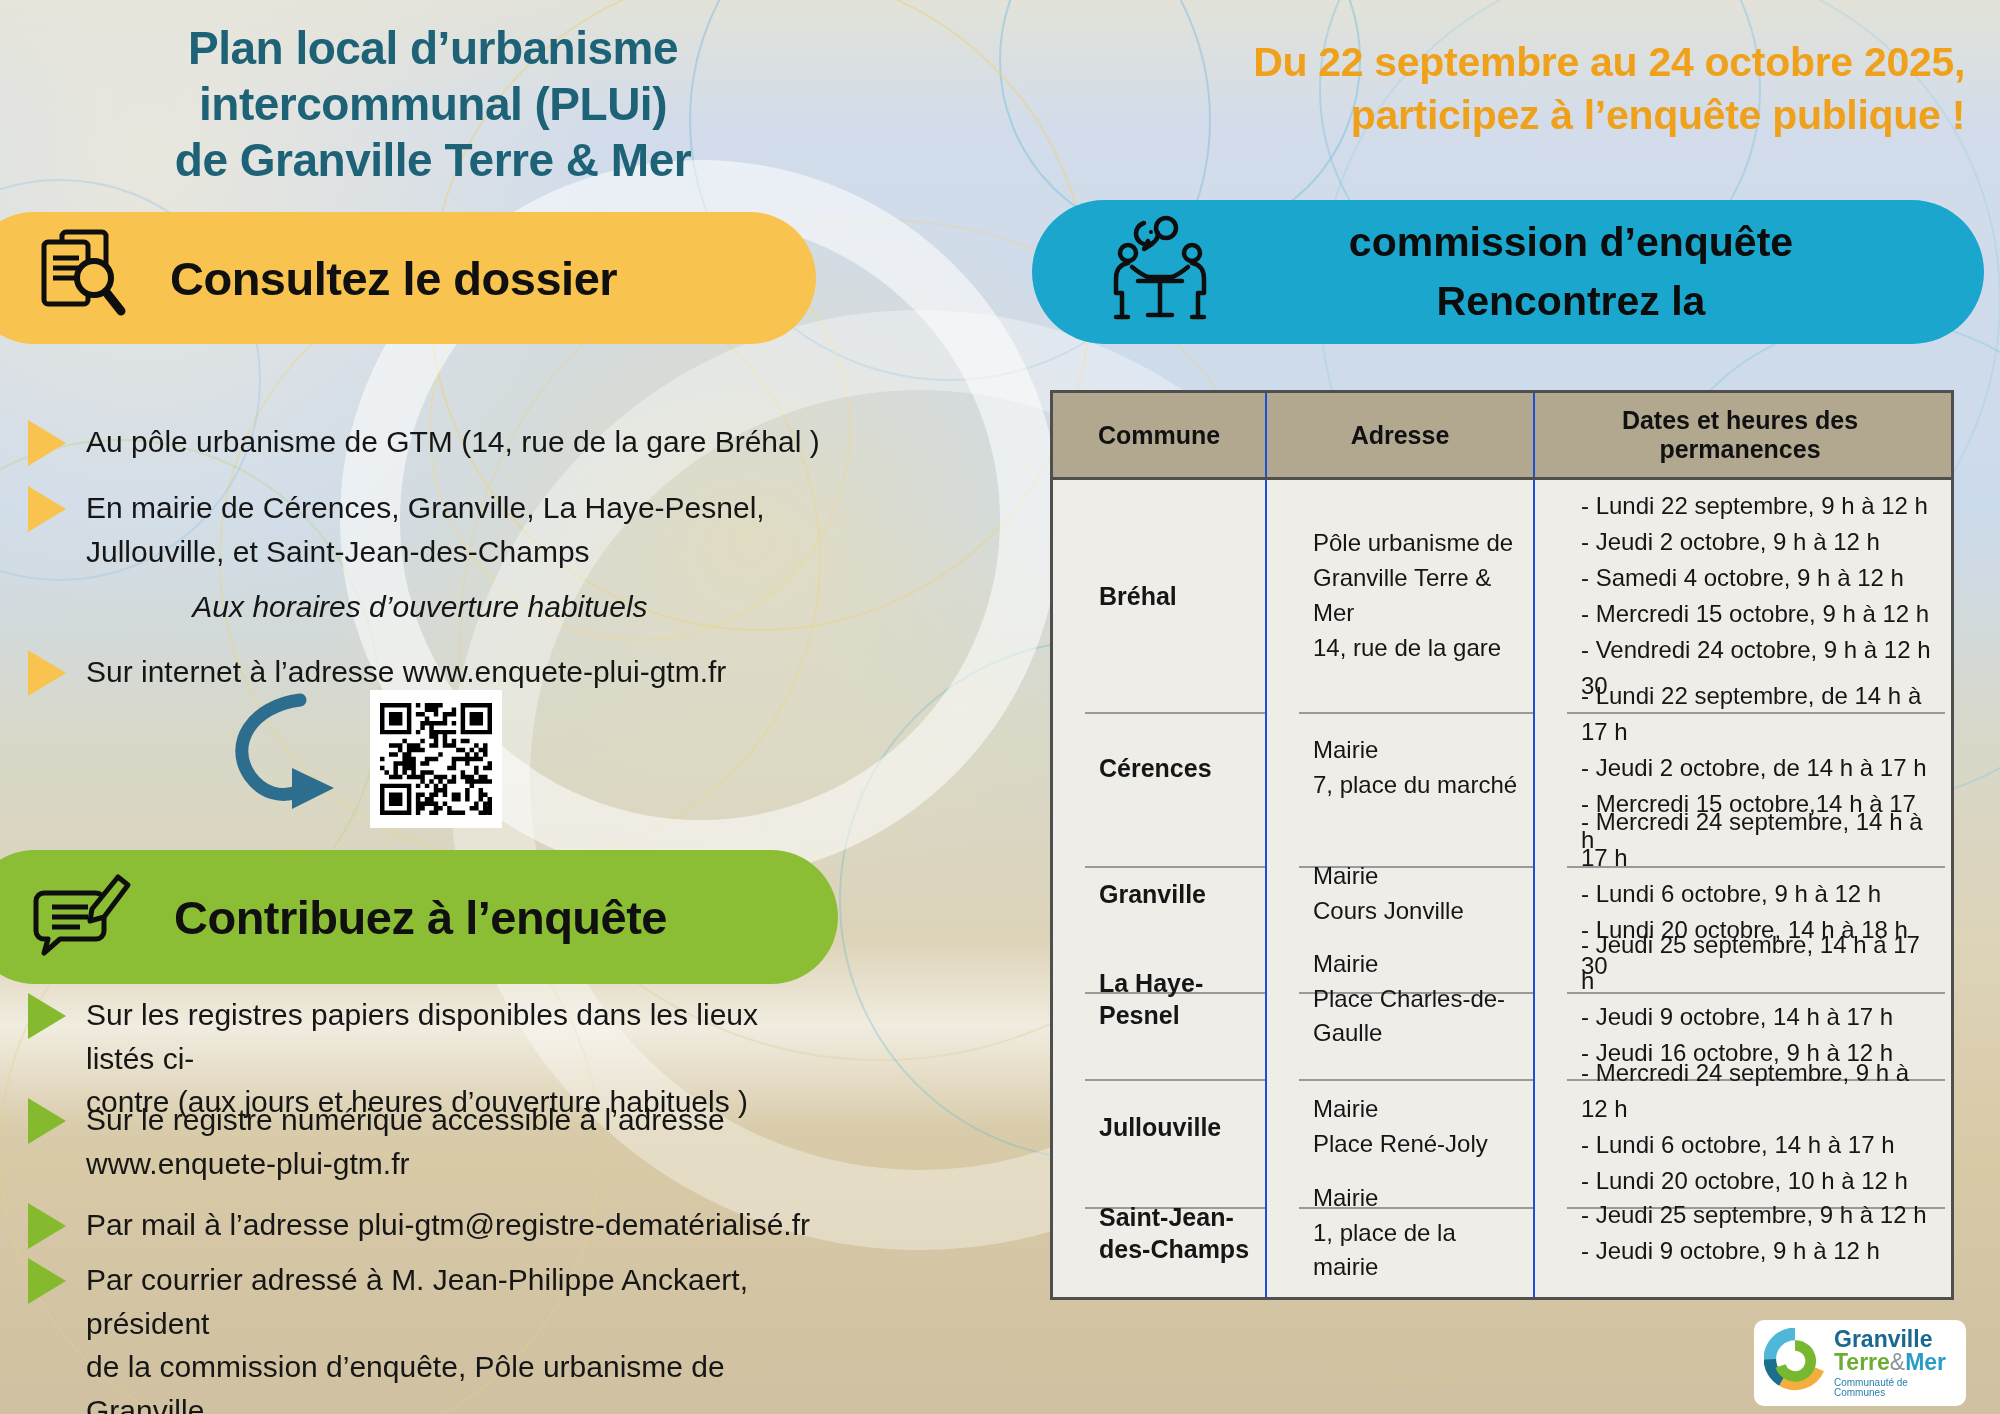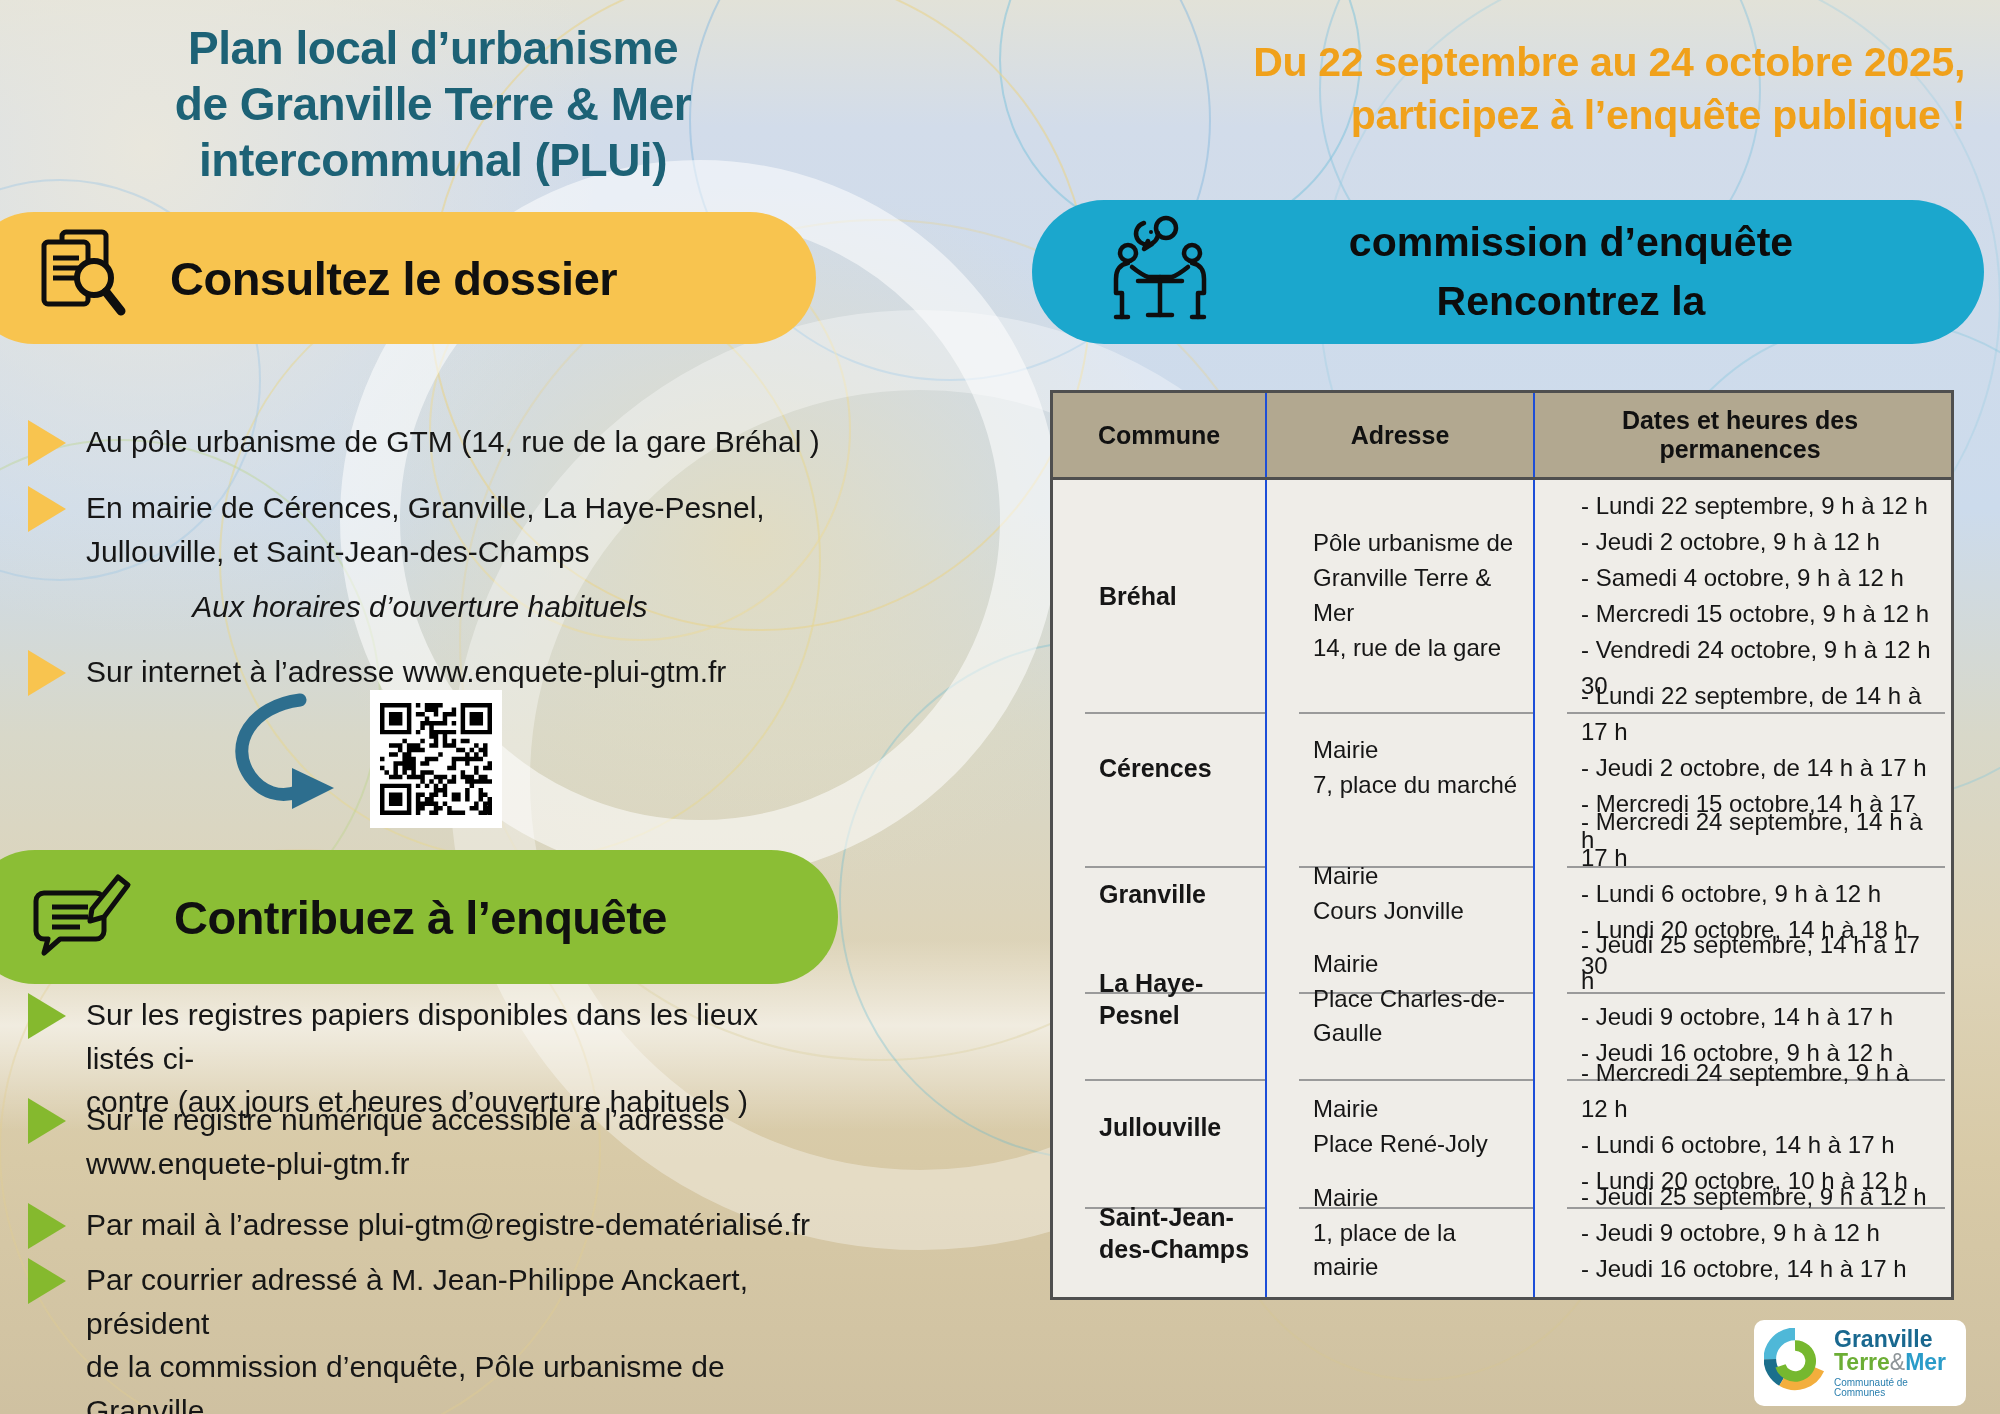--- a/index.html
+++ b/index.html
@@ -93,22 +93,22 @@
       <circle cx="300" cy="1150" r="300" stroke="#e3cf8e" opacity=".35"></circle>
       <circle cx="1100" cy="900" r="260" stroke="#58b7d2" opacity=".3"></circle>
       <circle cx="1420" cy="1180" r="200" stroke="#d8c88f" opacity=".3"></circle>
       <circle cx="700" cy="520" r="330" stroke="rgba(255,255,255,.55)" stroke-width="60"></circle>
       <circle cx="920" cy="780" r="430" stroke="rgba(255,255,255,.35)" stroke-width="80"></circle>
     </g>
   </svg>
 
   <div class="title-left">
     <div>Plan local d’urbanisme</div>
+    <div>intercommunal (PLUi)</div>
     <div>de Granville Terre &amp; Mer</div>
-    <div>intercommunal (PLUi)</div>
   </div>
 
   <div class="pill pill-yellow">
     <span class="p-icon">
       <svg width="100" height="100" viewBox="0 0 100 100">
         <g fill="none" stroke="#0e0e0e" stroke-width="5" stroke-linejoin="round">
           <rect x="32" y="6" width="44" height="56" rx="4" fill="none"></rect>
           <rect x="14" y="16" width="44" height="62" rx="4" fill="#f8c44f"></rect>
           <line x1="23" y1="32" x2="49" y2="32"></line>
           <line x1="23" y1="42" x2="49" y2="42"></line>
@@ -305,21 +305,20 @@
 
     <div class="t-row t-body last" style="height:128px">
       <div class="t-cell c-commune">Saint-Jean-des-Champs</div>
       <div class="t-cell c-addr">
         <div>Mairie</div>
         <div>1, place de la mairie</div>
       </div>
       <div class="t-cell c-dates">
         <div>- Jeudi 25 septembre, 9 h à 12 h</div>
         <div>- Jeudi 9 octobre, 9 h à 12 h</div>
-        <div>- Jeudi 16 octobre, 14 h à 17 h</div>
       </div>
     </div>
   </div>
 
   <div class="logo">
     <span>
       <svg width="62" height="66" viewBox="0 0 64 68">
         <g fill="none" stroke-linecap="butt">
           <path d="M32,6 a26,26 0 0 0 -26,26" stroke="#4fb8d8" stroke-width="13"></path>
           <path d="M6,32 a26,26 0 0 0 13,22" stroke="#1b6f8c" stroke-width="13"></path>

